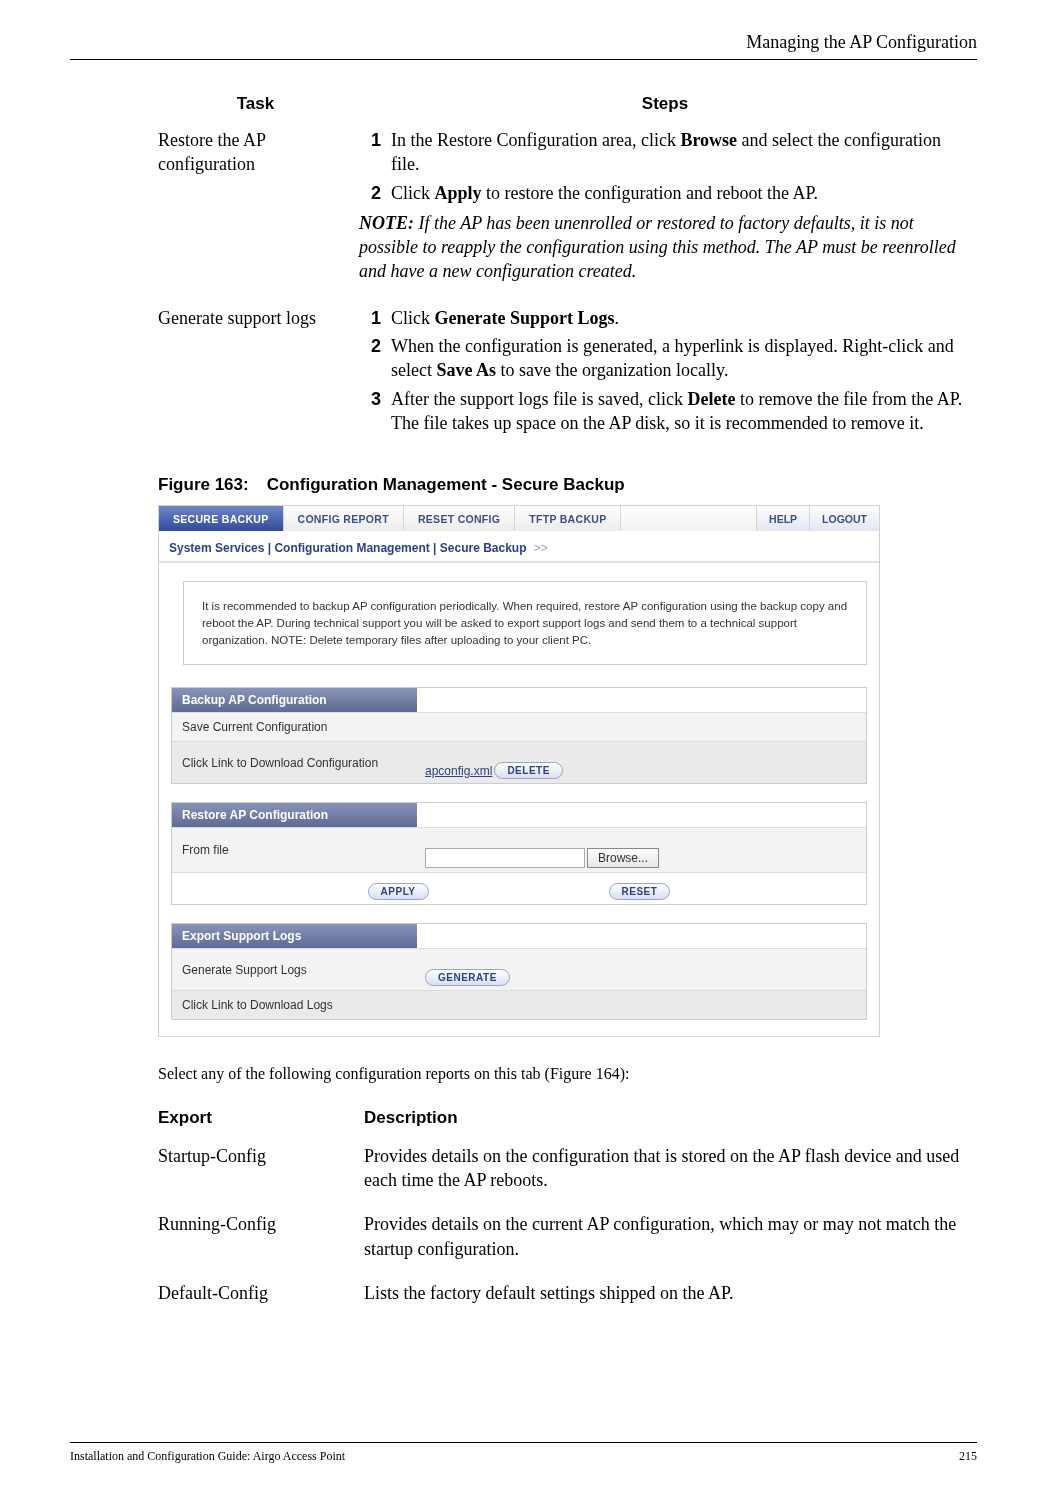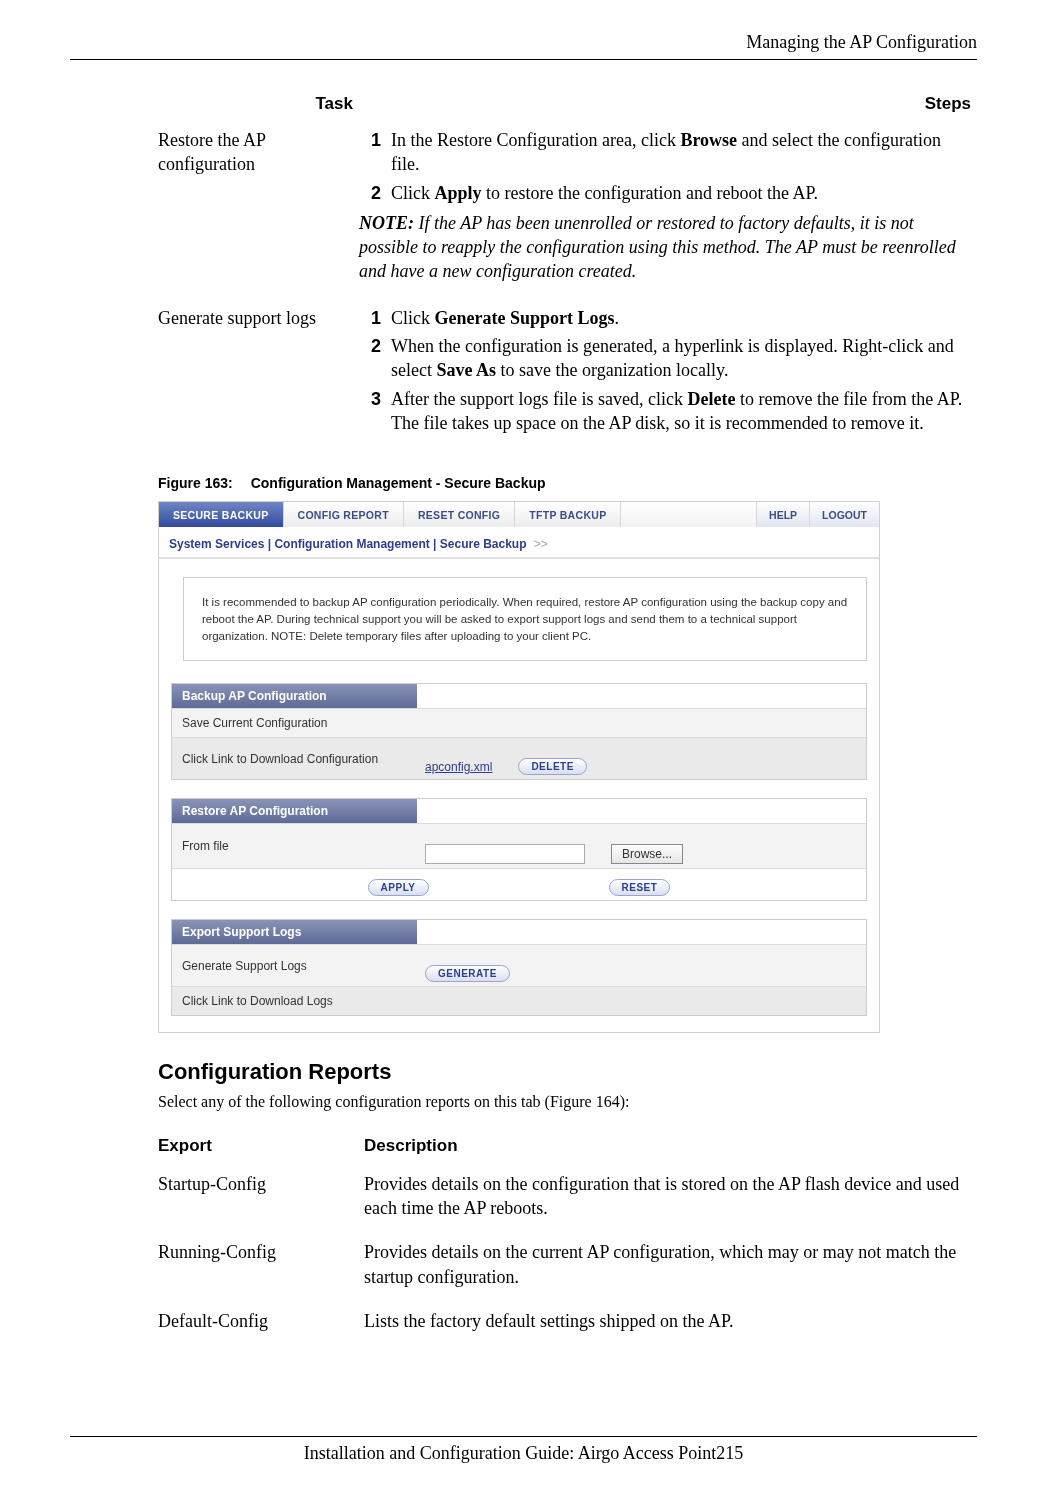--- a/index.html
+++ b/index.html
@@ -31,21 +31,21 @@
     margin-left: 88px;
   }
   .task-table {
     width: 100%;
     border-collapse: collapse;
     font-size: 18px;
   }
   .task-table th {
     font-family: Arial, Helvetica, sans-serif;
     font-weight: bold;
-    text-align: right;
+    text-align: center;
     padding: 4px 6px 10px 0;
     font-size: 17px;
     vertical-align: top;
     margin-left: 24px;
   }
   .task-table td {
     vertical-align: top;
     padding: 4px 6px 18px 0;
     line-height: 1.35;
   }
@@ -58,21 +58,21 @@
     flex-shrink: 0;
     text-align: right;
     padding-right: 10px;
   }
   .step-text { flex: 1; }
   .note-block { margin-top: 6px; font-style: italic; }
   .b { font-weight: bold; }
   .figure-caption {
     font-family: Arial, Helvetica, sans-serif;
     font-weight: bold;
-    font-size: 14px;
+    font-size: 17px;
     margin: 18px 0 10px 0;
   }
   .figure-caption .fig-num { margin-right: 18px; }
   .screenshot {
     width: 720px;
     background: #c4b5fd;
     border: 1px solid #d0d0d0;
     font-family: Verdana, Arial, sans-serif;
     font-size: 12px;
     color: #333;
@@ -149,21 +149,21 @@
     width: 245px;
     padding: 5px 10px;
     box-sizing: border-box;
     font-size: 12px;
   }
   .ss-row .value {
     flex: 1;
     padding: 4px 8px;
     display: flex;
     align-items: center;
-    gap: 26px;
+    gap: 2px;
     margin-top: 16px;
   }
   .ss-link {
     color: #2b3f8c;
     text-decoration: underline;
     font-size: 12px;
     cursor: pointer;
   }
   .ss-btn {
     display: inline-block;
@@ -230,22 +230,22 @@
     right: 74px;
     bottom: 28px;
   }
   .footer-rule {
     border: none;
     border-top: 1.5px solid #000;
     margin: 0 0 6px 0;
   }
   .footer-row {
     display: flex;
-    justify-content: center;
-    font-size: 18px;
+    justify-content: space-between;
+    font-size: 12px;
   }
 </style>
 </head>
 <body>
 
 <div class="page">
   <div class="running-header">Managing the AP Configuration</div>
   <hr class="header-rule">
 
   <div class="content">
@@ -362,21 +362,20 @@
             </div>
           </div>
           <div class="ss-row alt">
             <div class="label">Click Link to Download Logs</div>
             <div class="value"></div>
           </div>
         </div>
       </div>
     </div>
 
-    <div class="h2">Configuration Reports</div>
     <div class="body-text">Select any of the following configuration reports on this tab (Figure 164):</div>
 
     <table class="report-table">
       <tbody>
           <tr>
         <th class="report-col">Export</th>
         <th>Description</th>
       </tr>
       <tr>
         <td class="report-col">Startup-Config</td>

